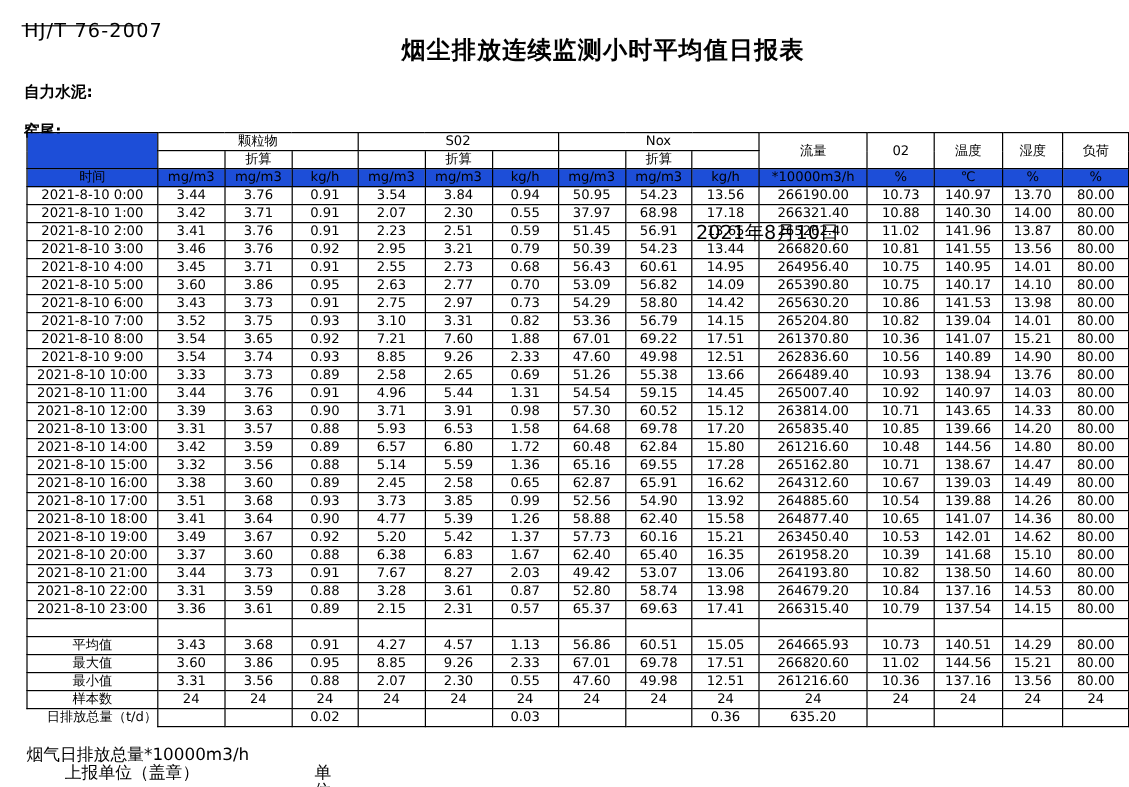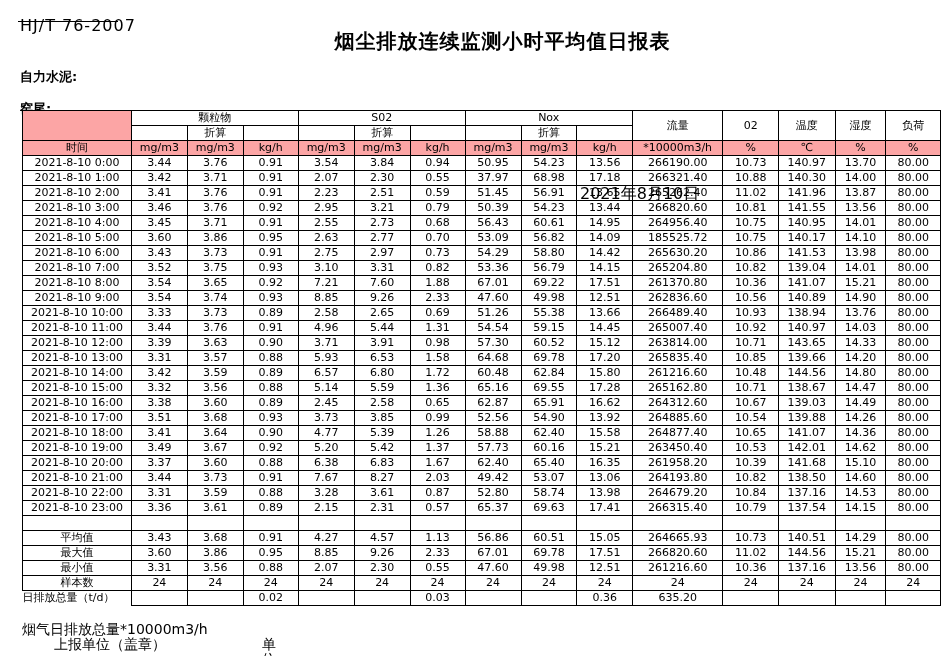--- a/index.html
+++ b/index.html
@@ -45,21 +45,21 @@
   table.main td,table.main th{
     border:1px solid #000;
     font-size:11px;
     font-weight:normal;
     text-align:center;
     height:14px;
     padding:0;
     line-height:14px;
     white-space:nowrap;
   }
-  .hdr-green{background:#fca5a5;}
+  .hdr-green{background:#1d4ed8;}
   .c-time{width:110px;}
   .c-num{width:57px;}
   .c-flow{width:92px;}
   .c-o2{width:57px;}
   .c-temp{width:58px;}
   .c-hum{width:52px;}
   .c-load{width:56px;}
   td.time-cell{text-align:center;}
   tr.blank td{height:14px;}
   .summary-label{font-weight:normal;}
@@ -232,21 +232,21 @@
         <td class="time-cell">2021-8-10 5:00</td>
         <td>3.60</td>
         <td>3.86</td>
         <td>0.95</td>
         <td>2.63</td>
         <td>2.77</td>
         <td>0.70</td>
         <td>53.09</td>
         <td>56.82</td>
         <td>14.09</td>
-        <td>185525.72</td>
+        <td>265390.80</td>
         <td>10.75</td>
         <td>140.17</td>
         <td>14.10</td>
         <td>80.00</td>
       </tr>
       <tr>
         <td class="time-cell">2021-8-10 6:00</td>
         <td>3.43</td>
         <td>3.73</td>
         <td>0.91</td>
@@ -636,21 +636,21 @@
         <td>24</td>
         <td>24</td>
         <td>24</td>
         <td>24</td>
         <td>24</td>
         <td>24</td>
       </tr>
     </tbody>
   <tbody id="total-body">
       <tr>
-        <td style="border: none; text-align: left;">日排放总量（t/d）</td>
+        <td style="border: none; text-align: right;">日排放总量（t/d）</td>
         <td></td>
         <td></td>
         <td>0.02</td>
         <td></td>
         <td></td>
         <td>0.03</td>
         <td></td>
         <td></td>
         <td>0.36</td>
         <td>635.20</td>

